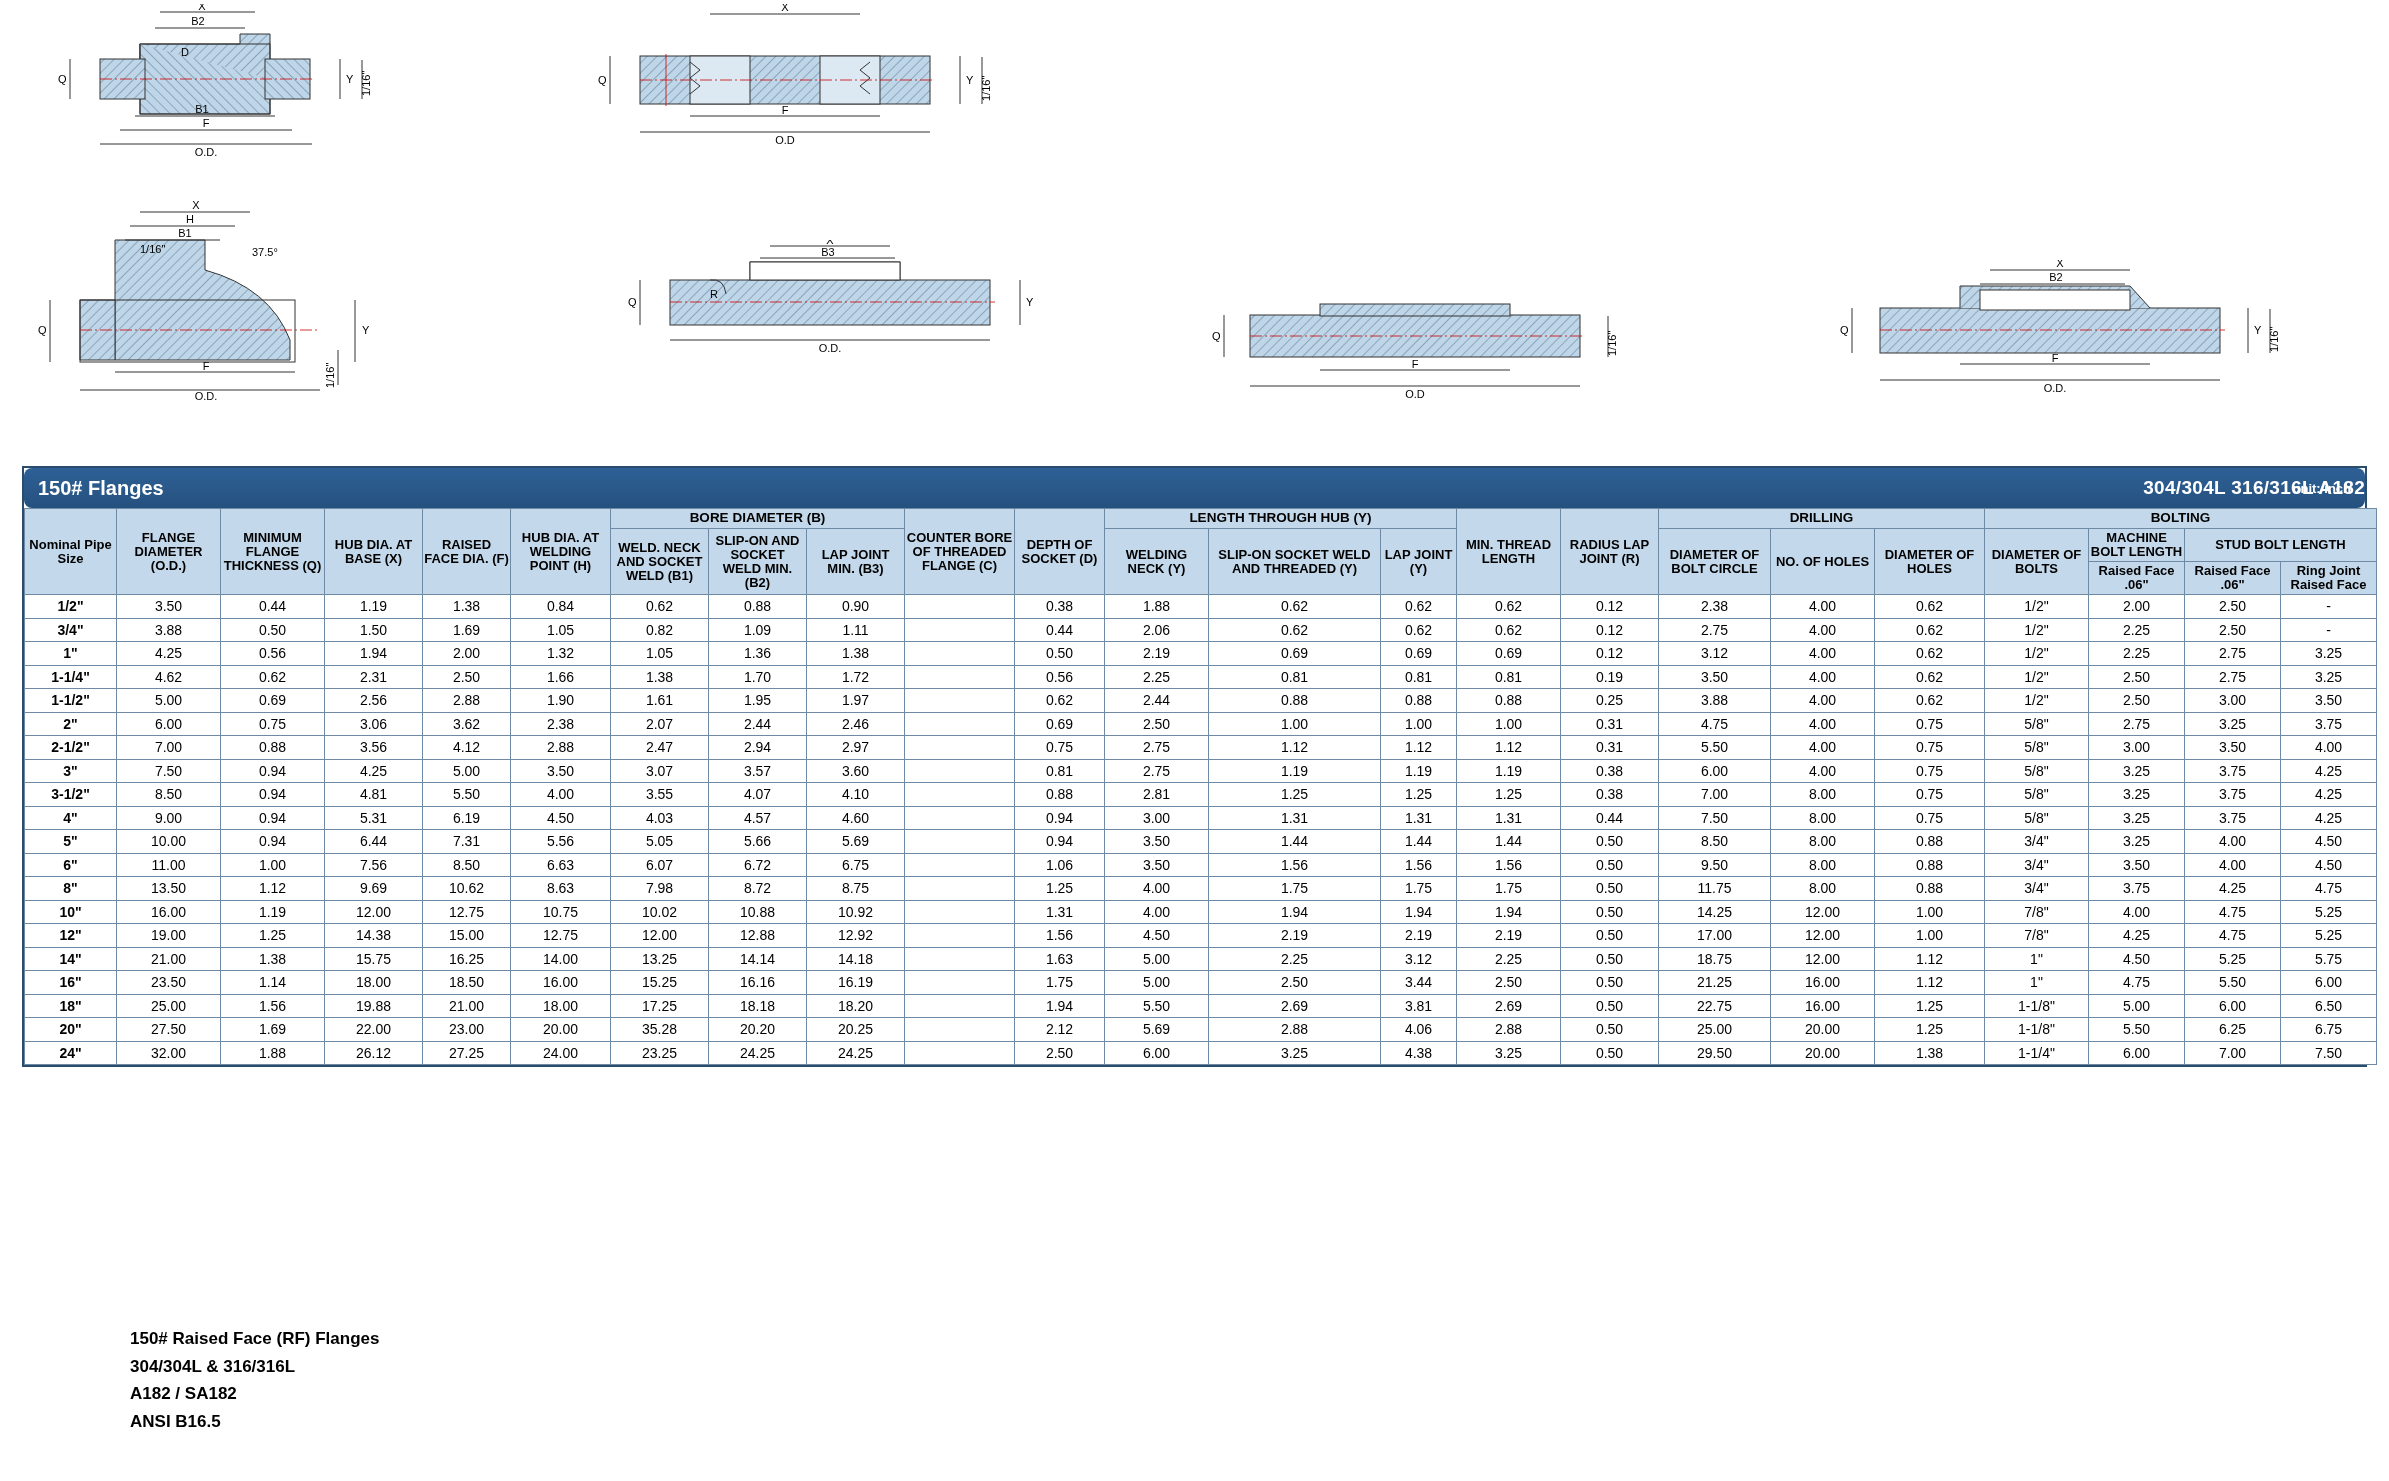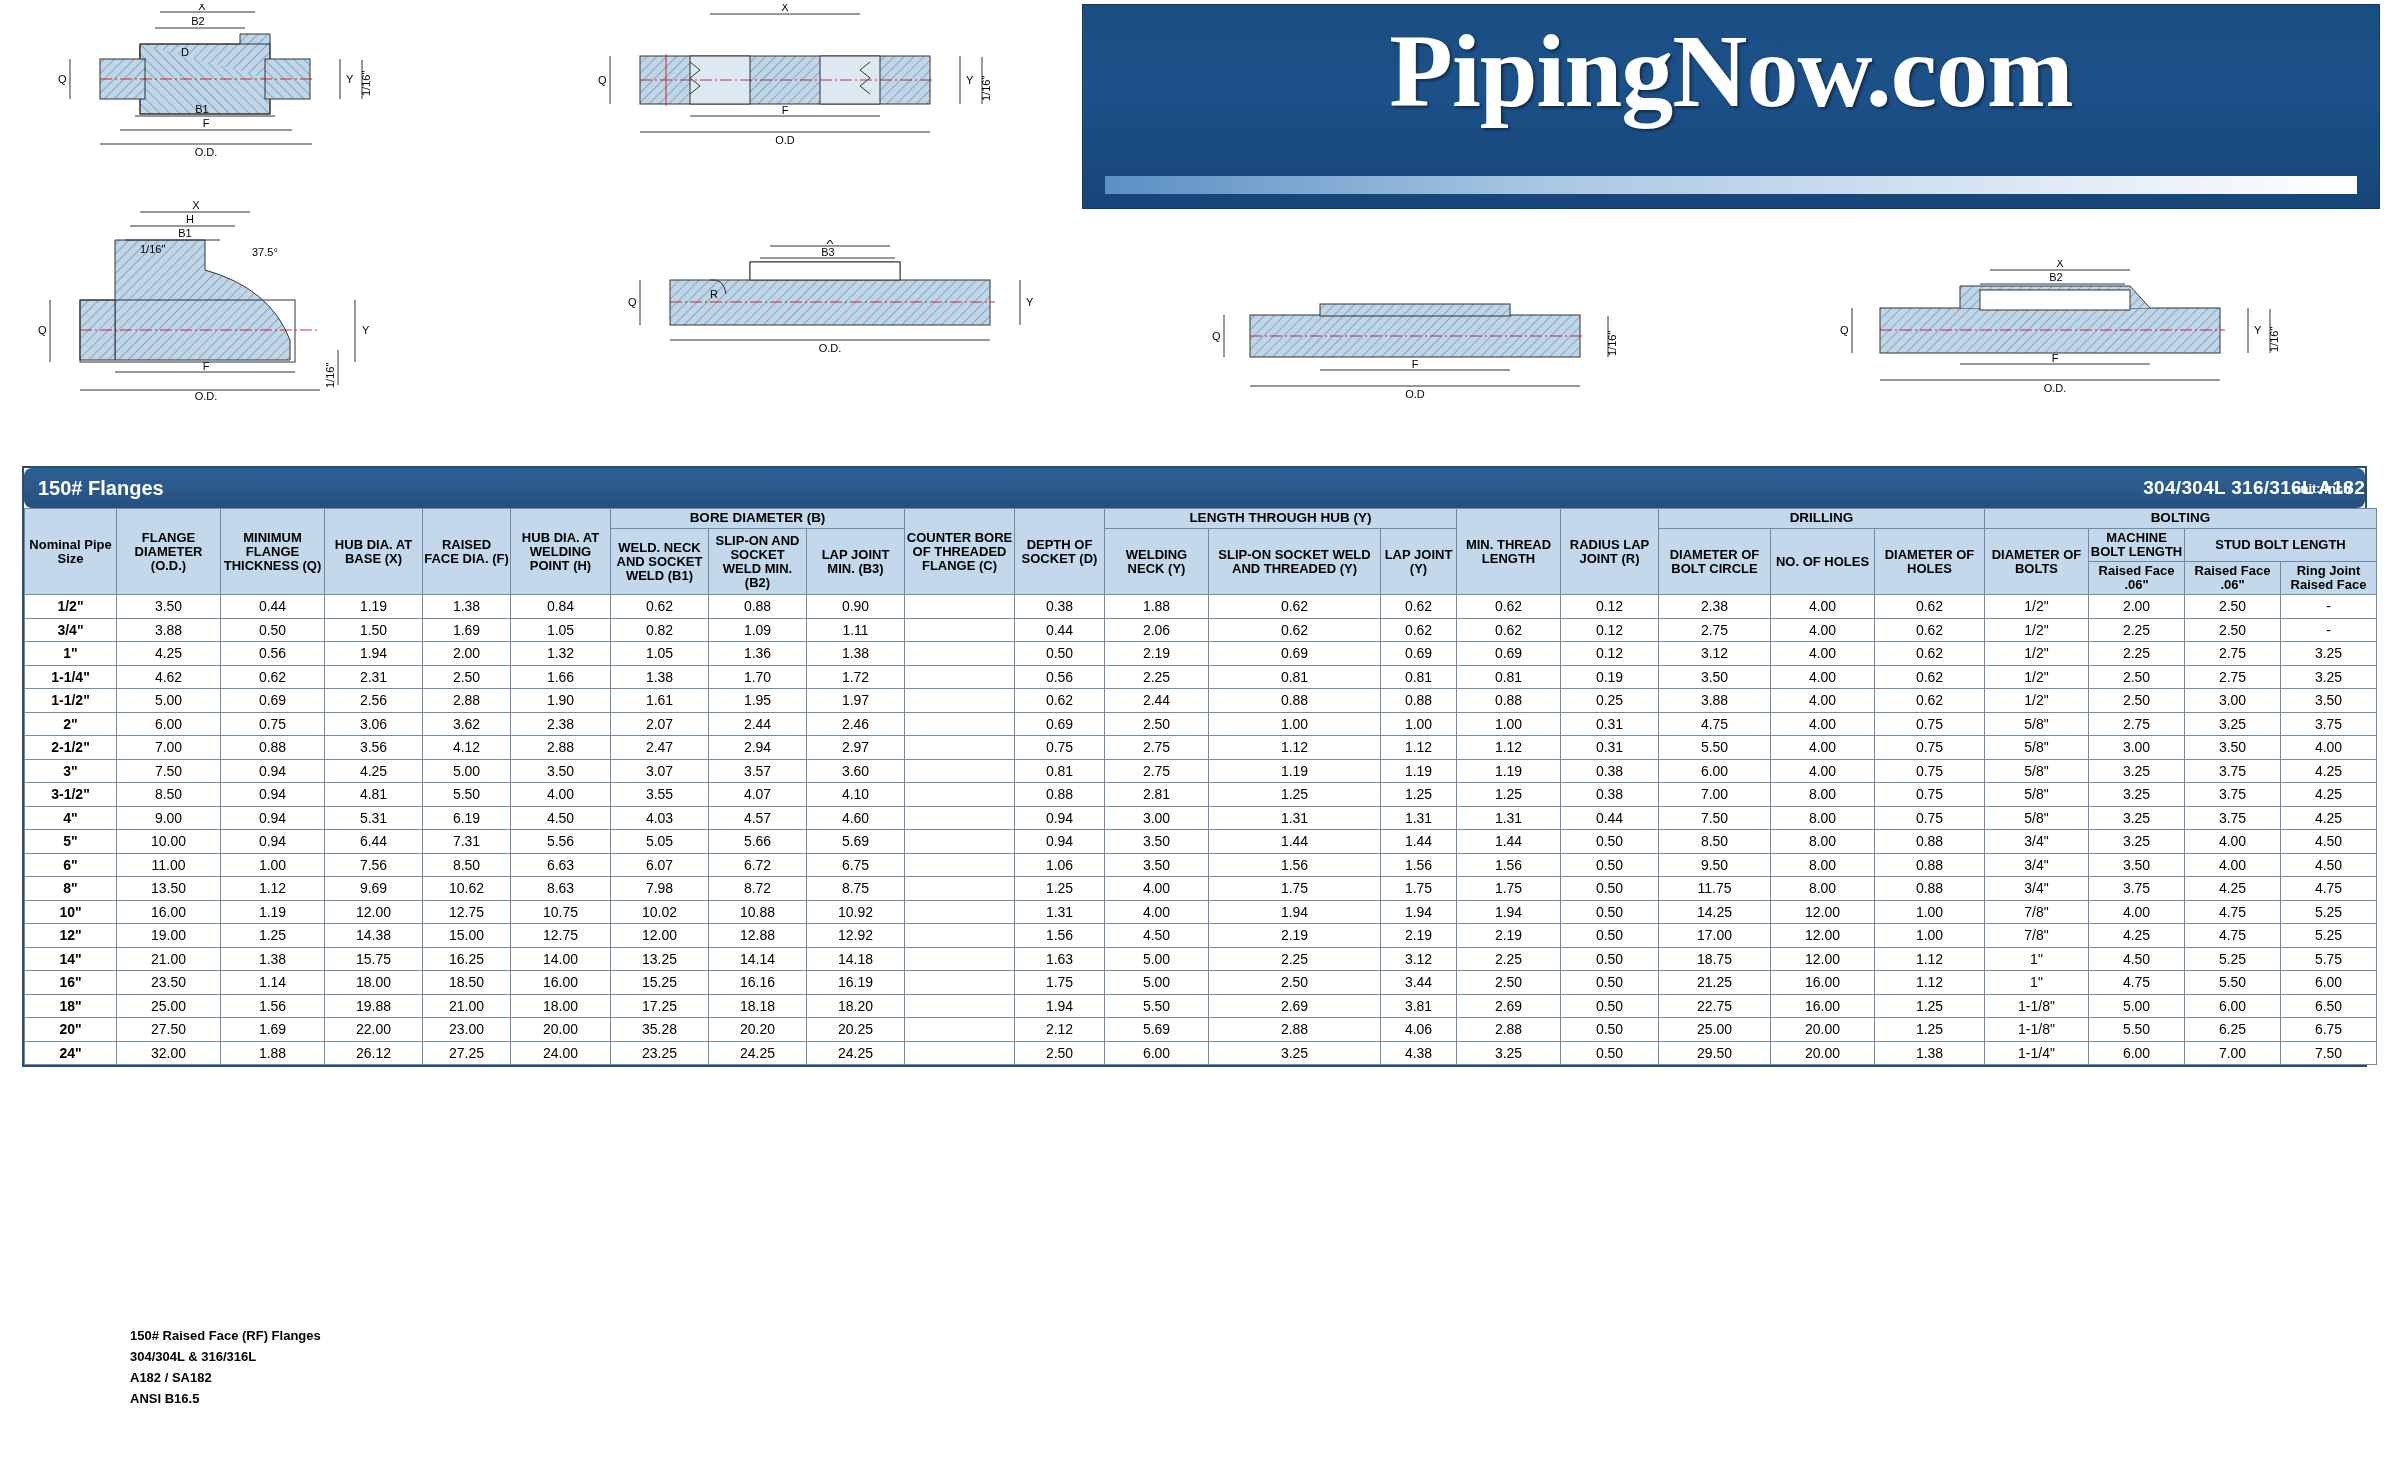--- a/index.html
+++ b/index.html
@@ -129,21 +129,21 @@
     font-weight: bold;
     background: #ffffff;
   }
   .blankcol { background: #ffffff !important; }
 
   
   .notes {
     position: absolute;
     left: 130px;
     top: 1325px;
-    font-size: 13px;
+    font-size: 17px;
     font-weight: bold;
     color: #000000;
     line-height: 1.62;
   }
   .notes div { white-space: nowrap; }
 </style>
 </head>
 <body>
 
 <div class="page">
@@ -322,24 +322,20 @@
           <text x="225" y="102" text-anchor="middle">F</text>
           <text x="225" y="132" text-anchor="middle">O.D.</text>
           <text x="10" y="74">Q</text>
           <text x="424" y="74">Y</text>
           <text x="448" y="92" transform="rotate(-90 448 92)">1/16"</text>
         </g>
       </svg>
     </div>
   </div>
 
-  <div class="logo-box">
-    <div class="logo-text">PipingNow.com</div>
-    <div class="logo-bar"></div>
-  </div>
 
   <div class="table-wrap">
     <div class="title-bar">
       <span class="title-left">150# Flanges</span>
       <span class="title-center">304/304L  316/316L  A182</span>
       <span class="title-right">unit: inch</span>
     </div>
 
     <table class="flange">
       <colgroup>

